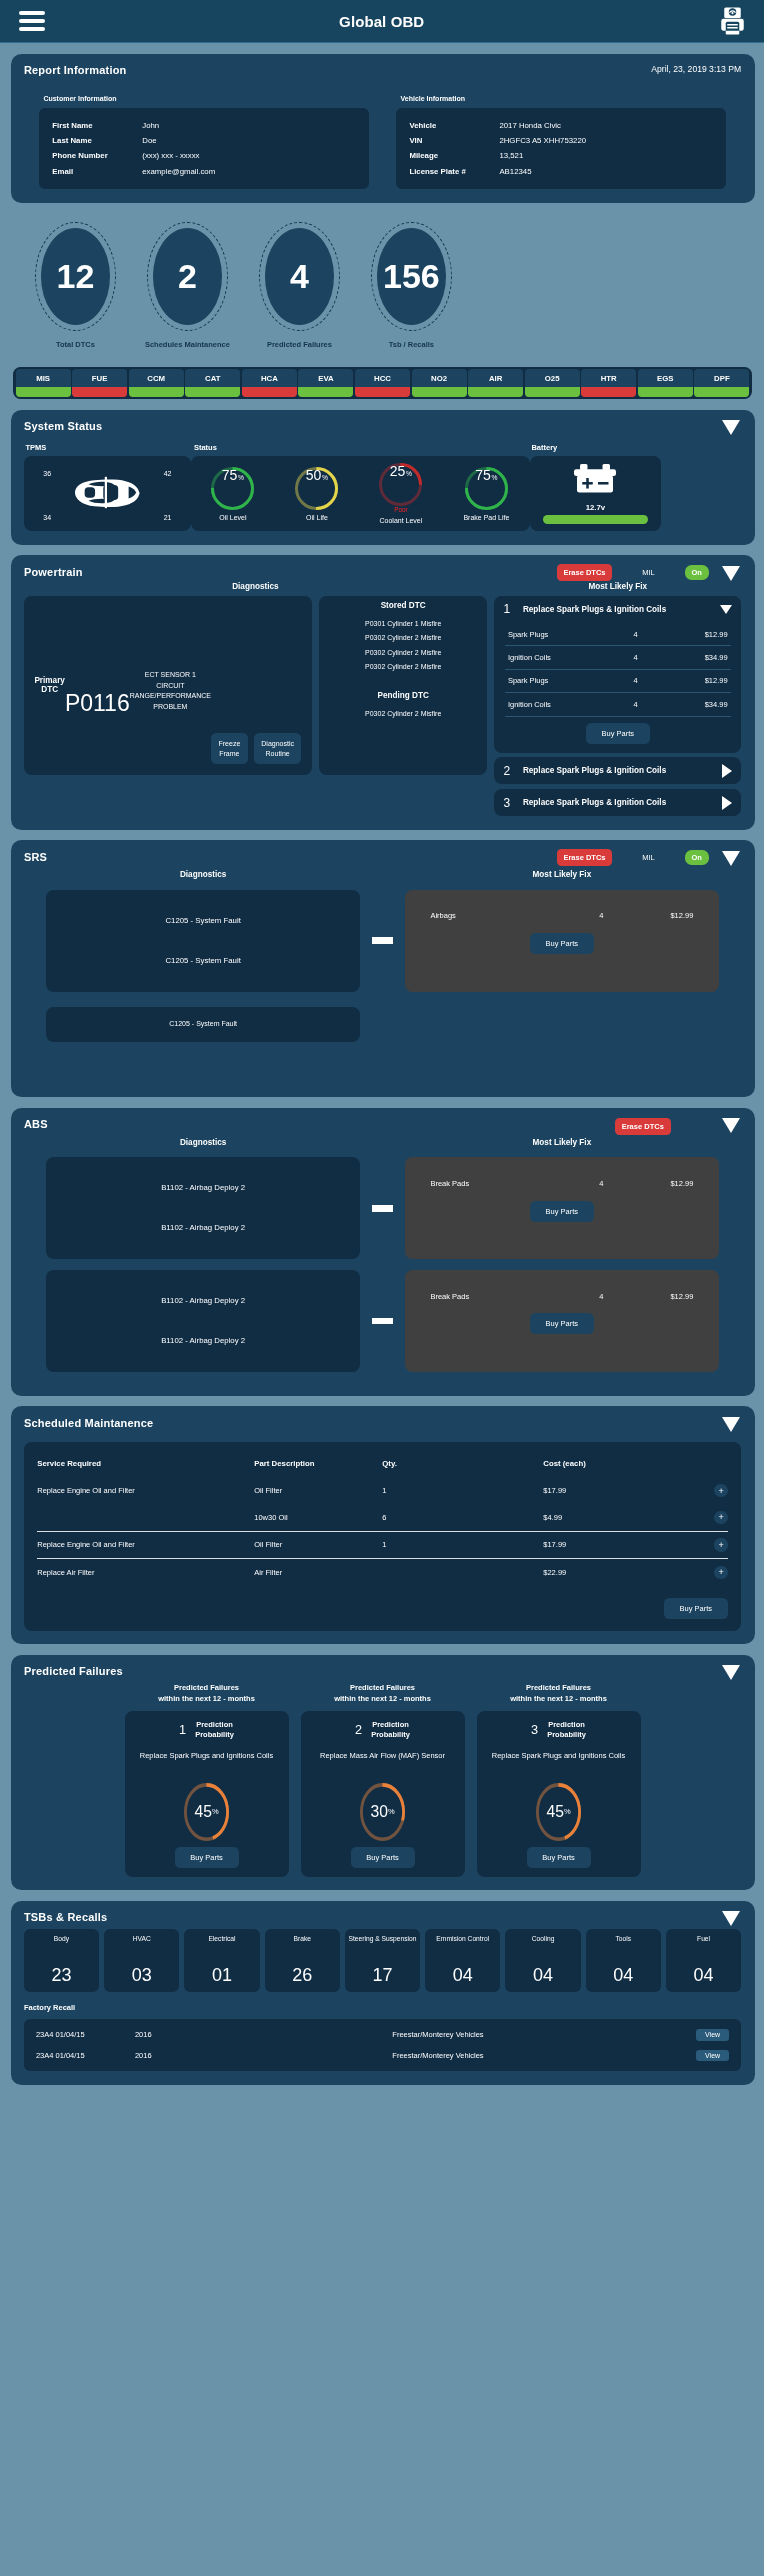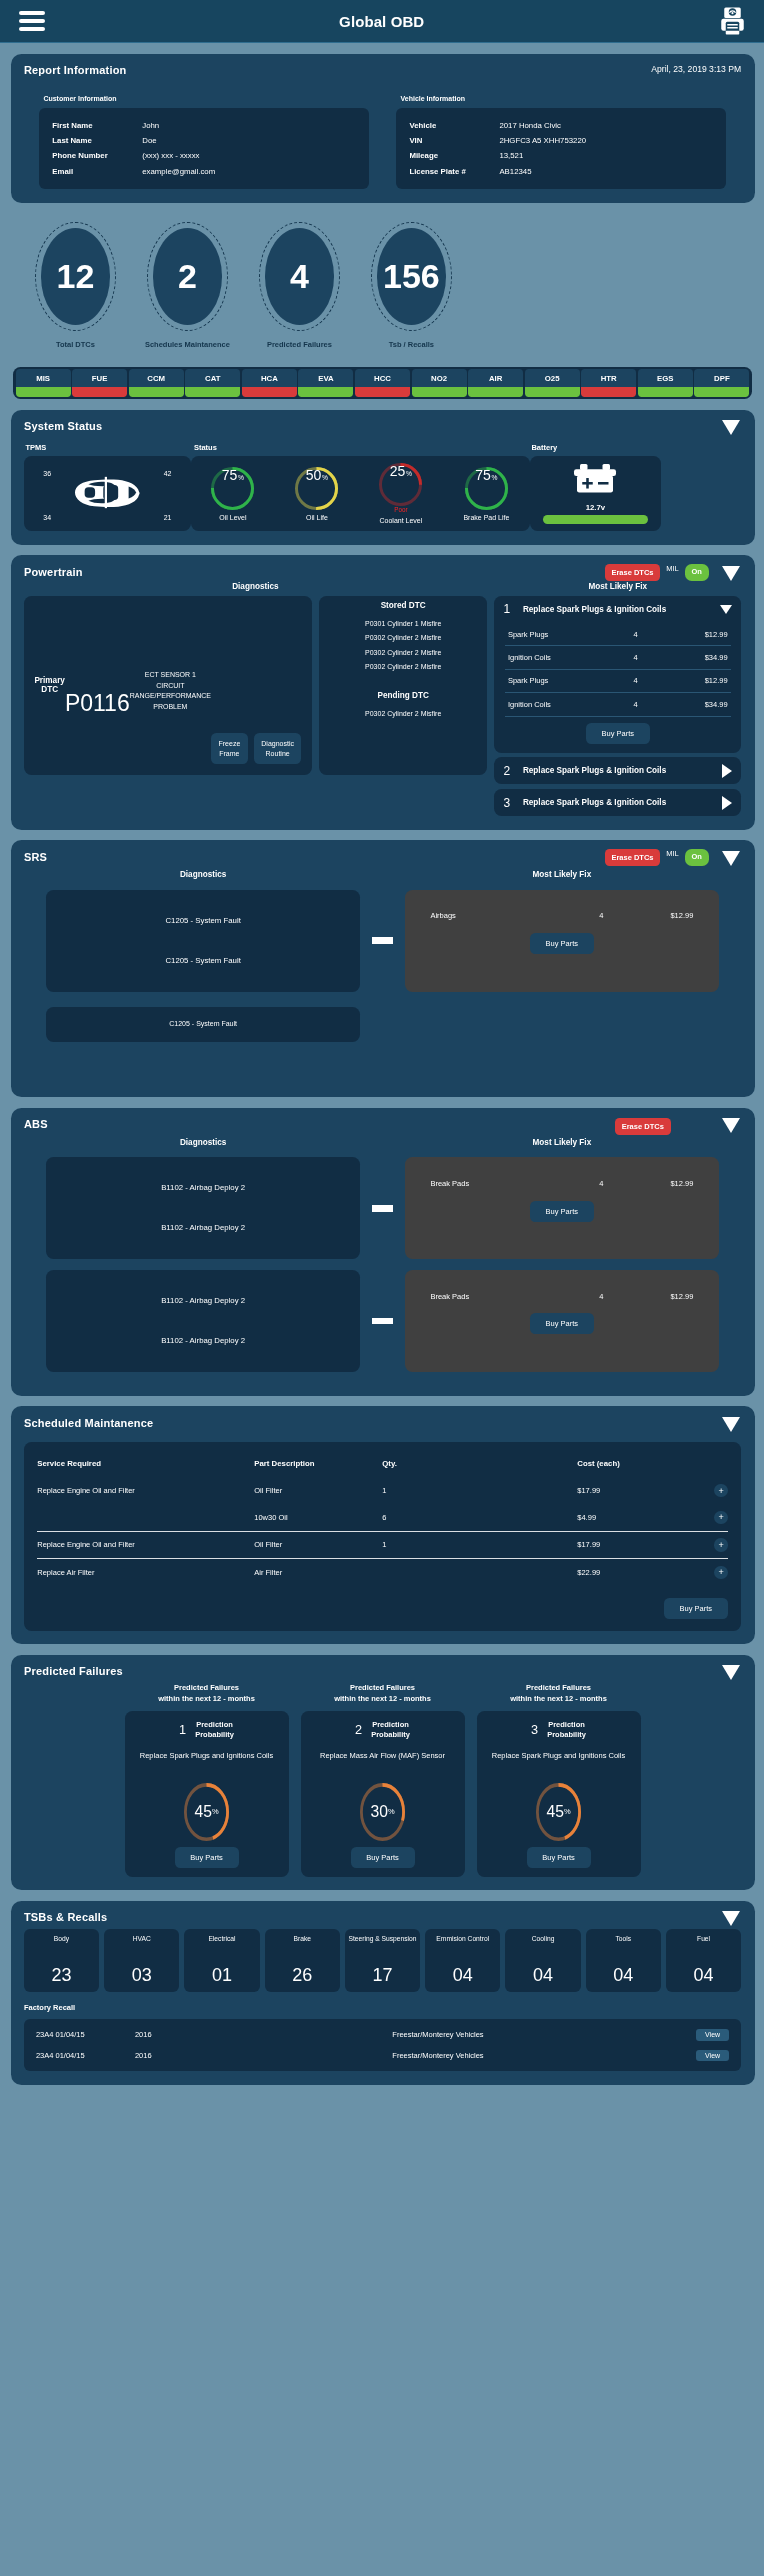--- a/index.html
+++ b/index.html
@@ -99,21 +99,21 @@
   .gauge-val { position: absolute; inset: 0; display: flex; align-items: baseline; justify-content: center; font-size: 14px; }
   .gauge-val small { font-size: 6.7px; margin-left: 0.7px; }
   .gauge-cap { font-size: 7px; margin-top: 3.7px; }
   .gauge-sub { font-size: 6.3px; color: #ff2222; }
   .batt-panel { width: 131px; height: 75px; display: flex; flex-direction: column; align-items: center; justify-content: center; gap: 3px; }
   .batt-v { font-size: 7.8px; font-weight: bold; }
   .batt-bar { width: 105px; height: 9px; border-radius: 4.5px; background: #6bc13f; }
   .erase-btn { background: #d93b3b; border-radius: 4.5px; font-size: 7.5px; padding: 3.7px 6.7px; font-weight: bold; cursor: pointer; }
   .mil-label { font-size: 7.5px; margin: 0 6px; }
   .mil-on { background: #6bc13f; border-radius: 6.7px; font-size: 7.5px; padding: 3px 6.7px; font-weight: bold; }
-  .head-tools { display: flex; position: absolute; right: 46px; top: 9px; }
+  .head-tools { display: flex; align-items: center; position: absolute; right: 46px; top: 9px; gap: 24px; }
 
   .pt-cols { display: flex; gap: 7.5px; margin-top: 4.5px; }
   .pt-left { width: 463px; }
   .pt-right { flex: 1; }
   .pt-diag { display: flex; gap: 7.5px; margin-top: 4.5px; }
   .primary-dtc { flex: 1; min-height: 179px; padding: 10.5px; display: flex; flex-direction: row; align-items: center; }
   .dtc-code { font-size: 23px; margin-top: 36px; }
   .dtc-desc { font-size: 7px; text-align: center; margin-top: 12px; line-height: 1.5; }
   .dtc-btns { display: flex; gap: 6px; margin-top: auto; }
   .sm-btn { background: #1c4460; border-radius: 5.2px; font-size: 7px; padding: 6px 7.5px; text-align: center; line-height: 1.35; cursor: pointer; }
@@ -146,21 +146,21 @@
   .pair-row { display: flex; align-items: center; margin-top: 10.5px; }
   .pair-row .half { flex: 1; }
   .stack-box { background: #112d44; border-radius: 7.5px; min-height: 33px; display: flex; align-items: center; justify-content: center; font-size: 7.8px; padding: 10.5px; margin-top: 7.5px; }
 
   
   .mtable { background: #112d44; border-radius: 7.5px; margin-top: 13.4px; padding: 10.5px 13.4px 12px 13.4px; }
   .mrow { display: flex; align-items: center; font-size: 7.5px; padding: 6.7px 0; }
   .mrow.head { font-weight: bold; font-size: 7.8px; padding-bottom: 9px; }
   .mrow .c1 { width: 217px; }
   .mrow .c2 { width: 128px; }
-  .mrow .c3 { width: 195px; }
+  .mrow .c3 { width: 161px; }
   .mrow .c4 { width: 90px; }
   .mrow .c5 { flex: 1; text-align: right; }
   .plus { display: inline-flex; width: 13.4px; height: 13.4px; border-radius: 50%; background: #1c4460; align-items: center; justify-content: center; font-size: 9px; cursor: pointer; }
   .hr { height: 0.7px; background: #ffffff; opacity: .85; }
 
   
   .pf-row { display: flex; gap: 12px; justify-content: center; margin-top: 4.5px; }
   .pf-col { width: 164px; text-align: center; }
   .pf-title { font-size: 7.5px; font-weight: bold; line-height: 1.55; margin-bottom: 6px; }
   .pf-card { background: #112d44; border-radius: 7.5px; padding: 9px; }

